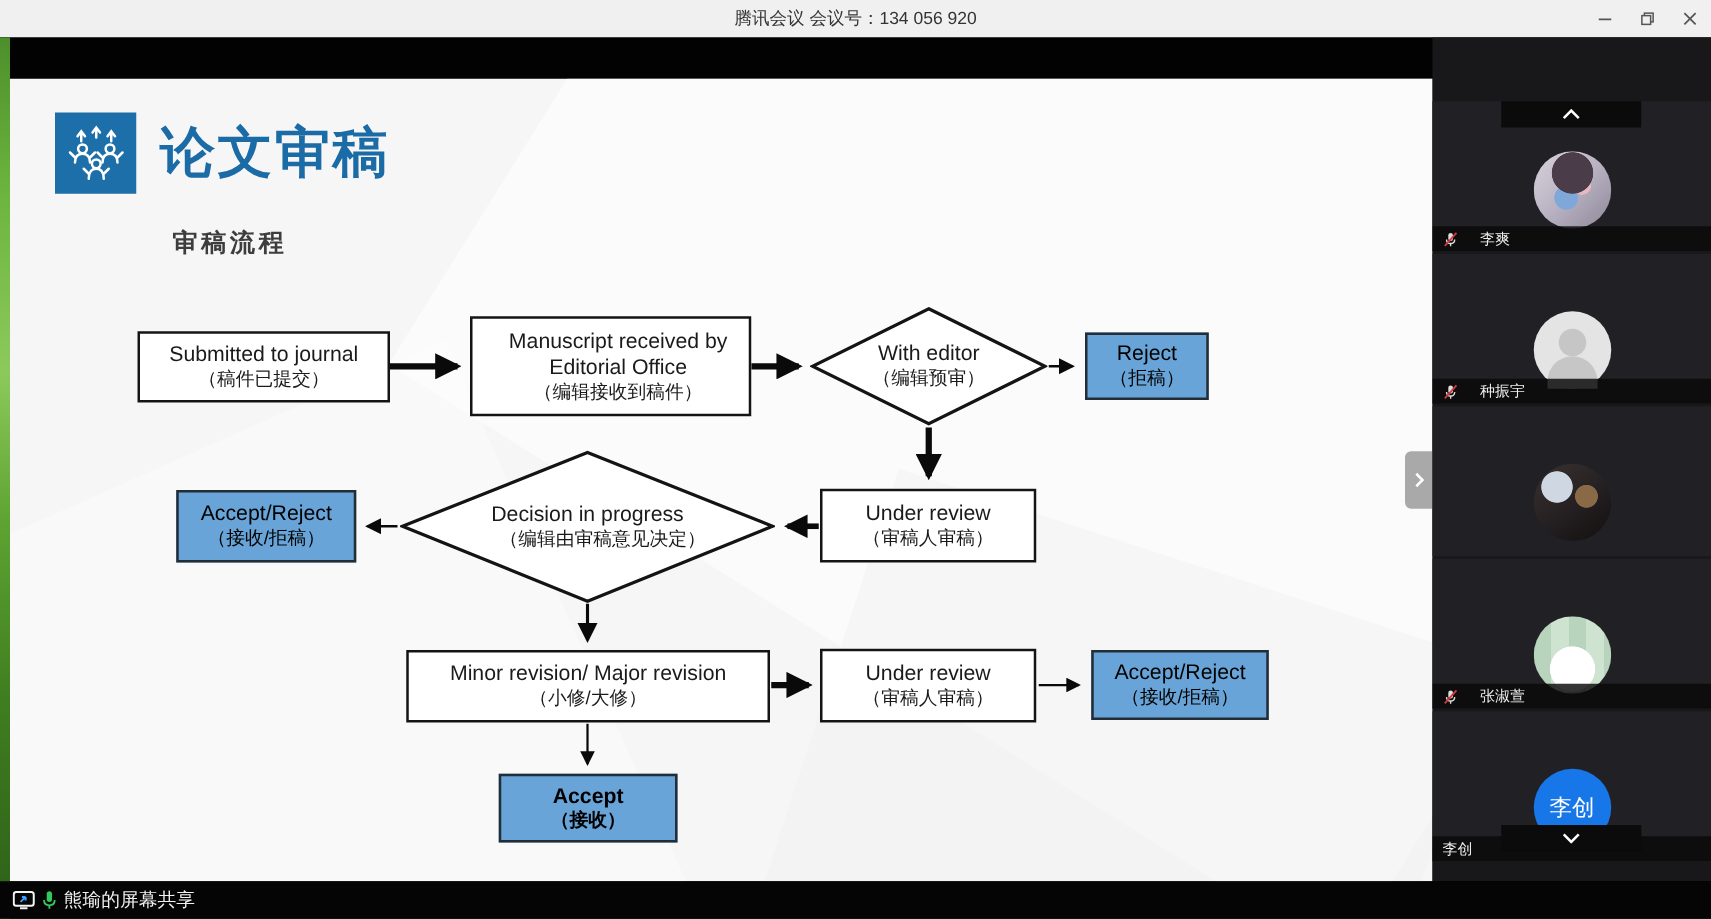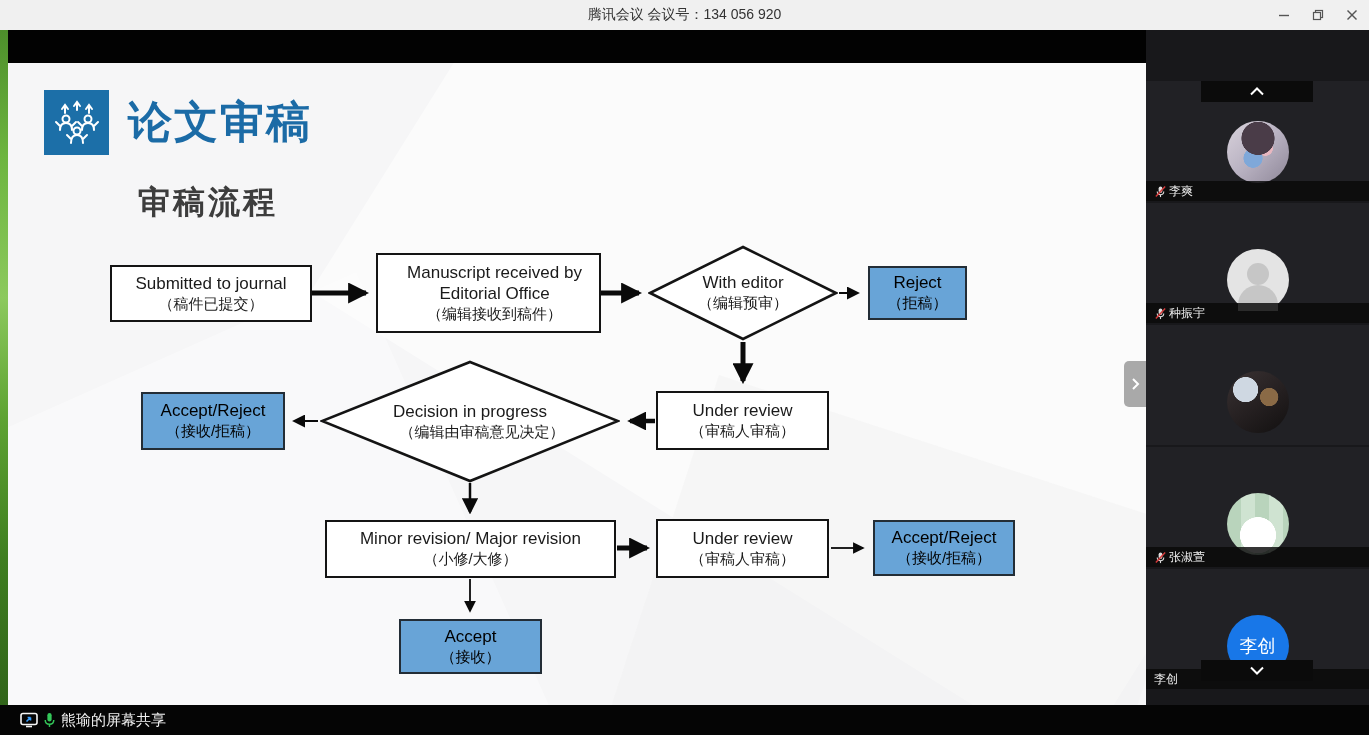--- a/index.html
+++ b/index.html
@@ -23,21 +23,21 @@
   
   .slide { position:absolute; left:8px; top:63px; width:1138px; height:642px; background:#f6f6f7; overflow:hidden; }
   .bg-shape { position:absolute; background:#ffffff; opacity:.55; }
   .bg-shape.s1 { width:900px; height:700px; left:420px; top:-180px; transform:rotate(32deg); }
   .bg-shape.s2 { width:700px; height:500px; left:-220px; top:330px; transform:rotate(-24deg); opacity:.4; }
   .bg-shape.s3 { width:500px; height:380px; left:640px; top:380px; transform:rotate(18deg); opacity:.35; background:#ededef; }
 
   .logo-box { position:absolute; left:36px; top:27px; width:65px; height:65px; background:#1c6fa8;
     display:flex; align-items:center; justify-content:center; }
   .slide-title { position:absolute; left:120px; top:30px; font-size:44px; font-weight:bold; color:#1b6ba6; letter-spacing:2px; }
-  .slide-subtitle { position:absolute; left:130px; top:118px; font-size:32px; font-weight:bold; color:#3d3d3d; letter-spacing:3px; }
+  .slide-subtitle { position:absolute; left:130px; top:118px; font-size:20px; font-weight:bold; color:#3d3d3d; letter-spacing:3px; }
 
   
   .node { position:absolute; display:flex; flex-direction:column; align-items:center; justify-content:center;
     text-align:center; line-height:1.22; }
   .node .en { font-size:17px; color:#1a1a1a; }
   .node .zh { font-size:15px; color:#1a1a1a; }
   .box-white { background:#fff; border:2px solid #141414; }
   .box-blue { background:#68a4d7; border:2px solid #232d36; }
   .box-blue .en, .box-blue .zh { color:#000000; }
   .diamond { background:transparent; }
@@ -65,28 +65,28 @@
   .av-default::after { content:""; position:absolute; left:50%; top:36px; transform:translateX(-50%);
     width:40px; height:26px; border-radius:20px 20px 0 0; background:#c6c6c6; }
   .av-dog { background:radial-gradient(circle at 68% 42%,#8a6a46 0 16%,transparent 17%),
     radial-gradient(circle at 30% 30%,#cfd8e2 0 20%,transparent 21%),
     linear-gradient(145deg,#3a3233 0%,#241f20 55%,#121010 100%); }
   .av-duck { background:radial-gradient(circle at 50% 68%,#ffffff 0 34%,transparent 35%),
     repeating-linear-gradient(90deg,#b9d4bc 0 14px,#cfe3d1 14px 28px); }
   .av-initials { background:#1877e8; display:flex; align-items:center; justify-content:center;
     color:#fff; font-size:18px; }
   .namebar { position:absolute; left:0; bottom:0; width:223px; height:20px; background:rgba(8,8,8,.82);
-    display:flex; align-items:center; padding:0 8px; gap:2px; }
+    display:flex; align-items:center; padding:0 8px; gap:17px; }
   .namebar .pname { color:#eee; font-size:12px; }
   .scroll-btn { position:absolute; left:55px; width:112px; height:21px; background:#0b0b0b;
     display:flex; align-items:center; justify-content:center; cursor:pointer; }
 
   
   .statusbar { position:absolute; left:0; top:705px; width:1369px; height:30px; background:#050505;
-    display:flex; align-items:center; padding-left:20px; gap:4px; }
+    display:flex; align-items:center; padding-left:10px; gap:4px; }
   .statusbar .stext { color:#f0f0f0; font-size:15px; }
   .sicon { display:flex; align-items:center; justify-content:center; }
 </style>
 </head>
 <body>
 
 <div class="window">
 
   <div class="titlebar">
     <span class="titlebar-title">腾讯会议 会议号：134 056 920</span>
@@ -200,21 +200,21 @@
     <span class="zh">（小修/大修）</span>
   </div>
   <div class="node box-white" style="left:656px;top:519px;width:173px;height:59px;">
     <span class="en">Under review</span>
     <span class="zh">（审稿人审稿）</span>
   </div>
   <div class="node box-blue" style="left:873px;top:520px;width:142px;height:56px;">
     <span class="en">Accept/Reject</span>
     <span class="zh">（接收/拒稿）</span>
   </div>
-  <div class="node box-blue" style="left:399px;top:619px;width:143px;height:55px;">
+  <div class="node box-blue" style="left:399px;top:619px;width:143px;height:55px;font-weight:bold;">
     <span class="en">Accept</span>
     <span class="zh">（接收）</span>
   </div>
 
   <div class="panel-handle">
     <svg width="10" height="14" viewBox="0 0 10 14" fill="none" stroke="#fff" stroke-width="2">
         <path d="M3 2 L8 7 L3 12"></path>
       </svg>
   </div>
 

